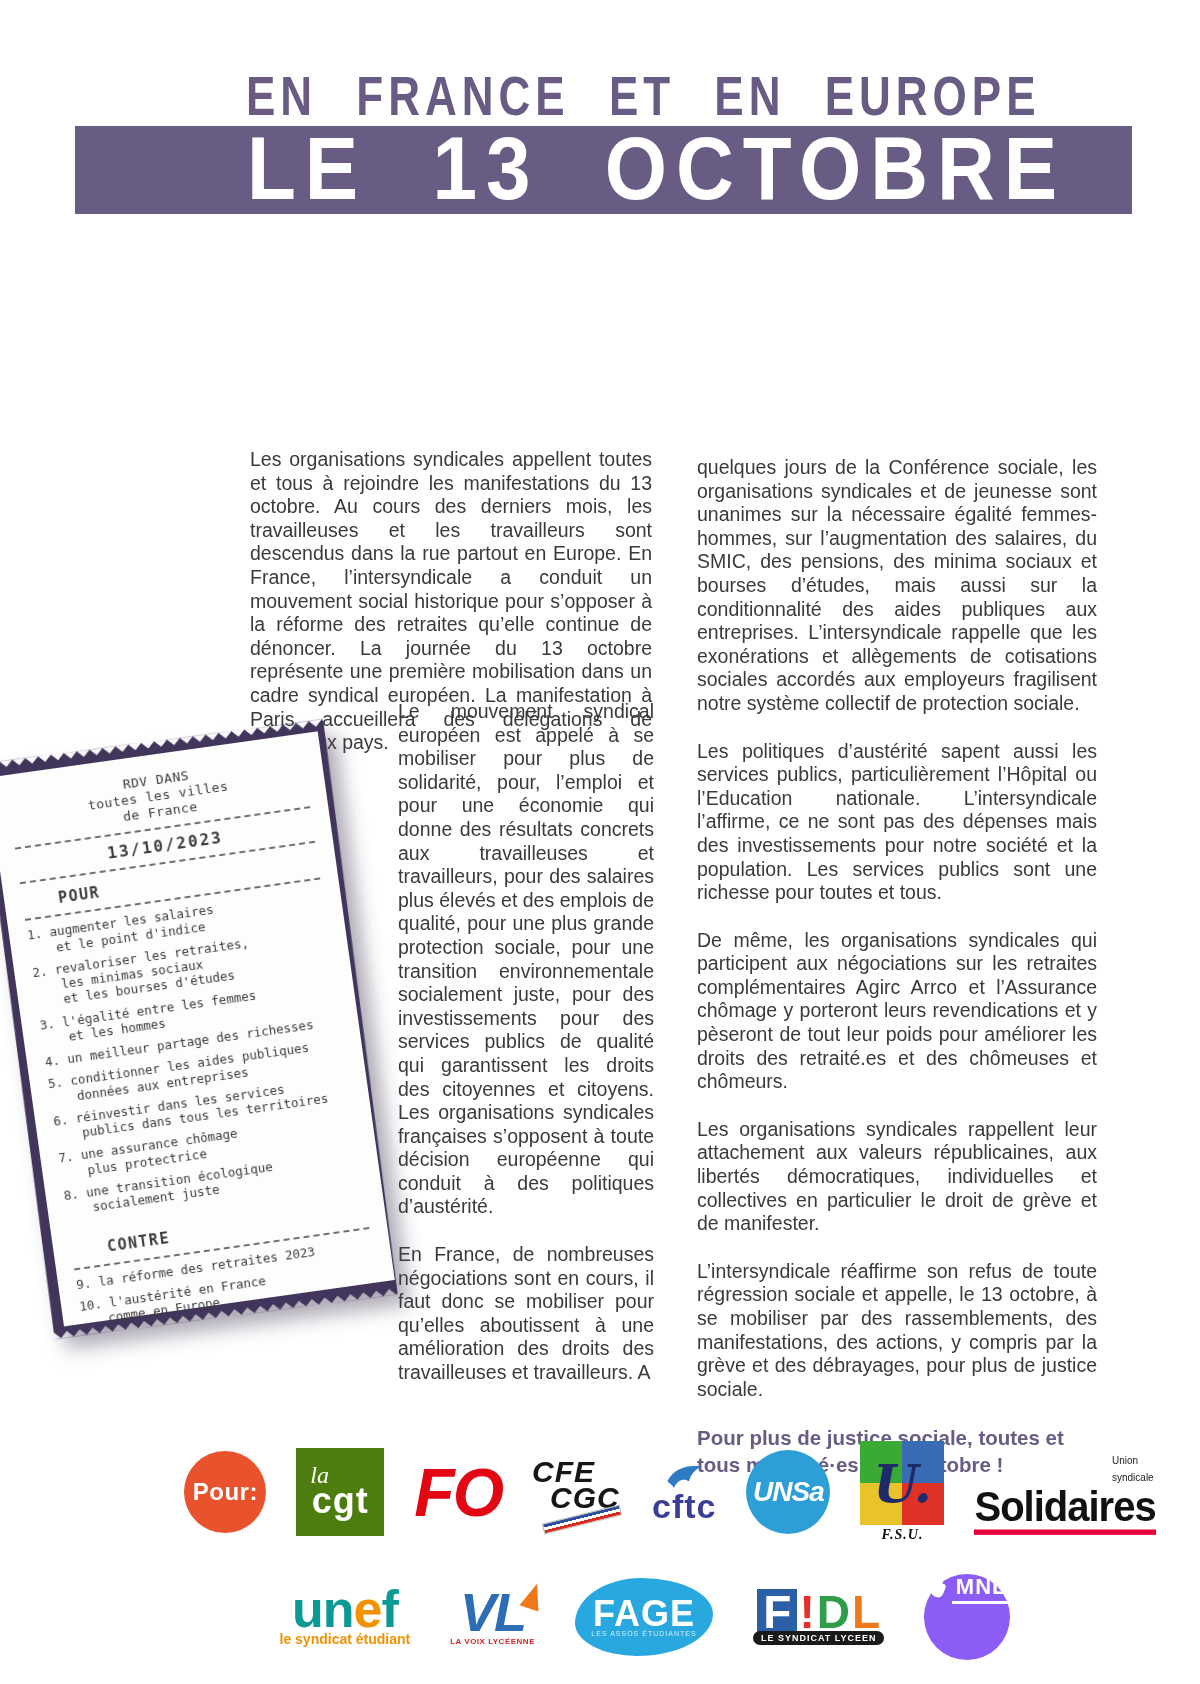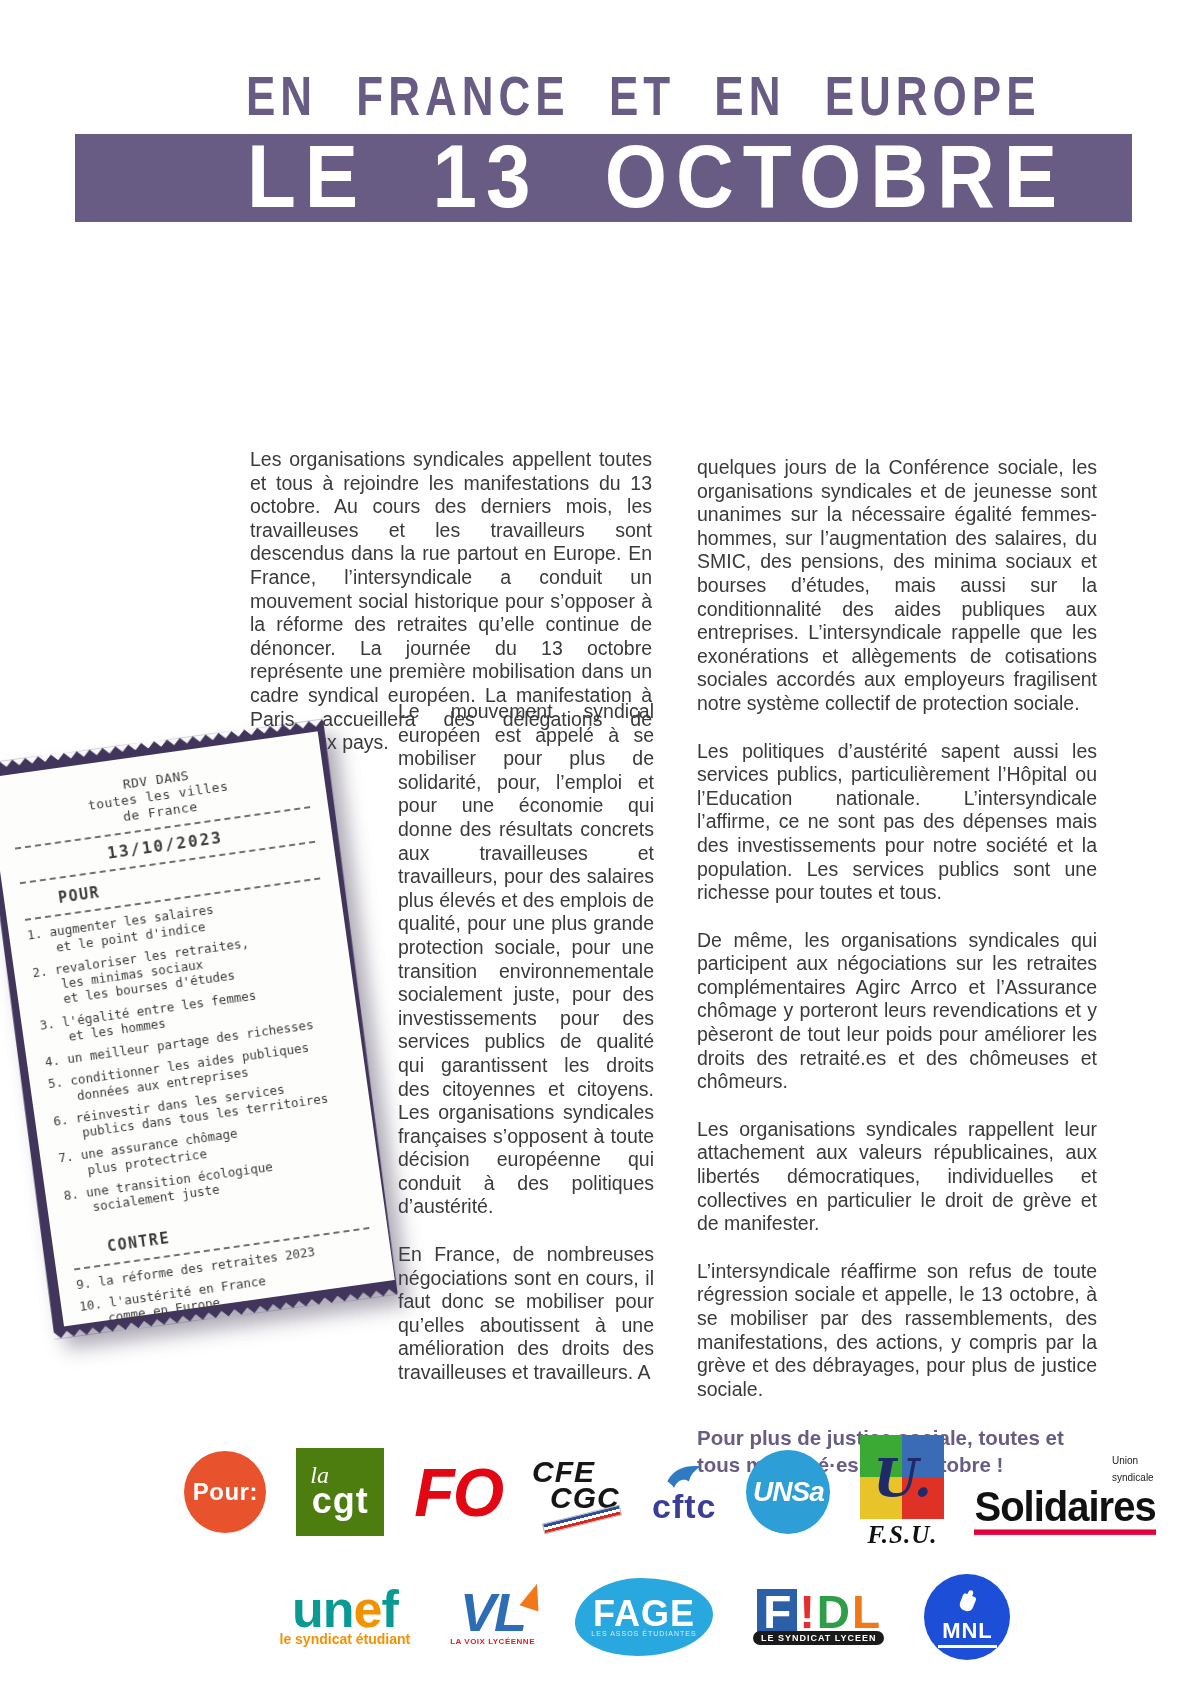--- a/index.html
+++ b/index.html
@@ -6,21 +6,21 @@
     --purple:#685c85; --ink:#3a3a3a; --edge:#41355c;
   }
   html,body{margin:0;padding:0;background:#ffffff;}
   .page{position:relative;width:1200px;height:1684px;background:#fff;overflow:hidden;
         font-family:"Liberation Sans",sans-serif;color:var(--ink);}
   .ml{white-space:pre-line;}
 
   
   .kicker{position:absolute;left:246px;top:64px;font-size:44px;font-weight:bold;color:var(--purple);
           letter-spacing:5px;word-spacing:22px;white-space:nowrap;transform:scaleY(1.28);transform-origin:left top;}
-  .banner{position:absolute;left:75px;top:134px;width:1057px;height:88px;background:var(--purple);}
+  .banner{position:absolute;left:75px;top:126px;width:1057px;height:88px;background:var(--purple);}
   .banner-text{position:absolute;left:172px;top:0;line-height:86px;font-size:80px;font-weight:bold;color:#fff;
           letter-spacing:9px;word-spacing:34px;white-space:nowrap;transform:scaleY(1.12);transform-origin:left center;}
   .subtitle{position:absolute;left:246px;top:222px;font-size:48px;font-weight:bold;color:var(--purple);
           line-height:1.17;letter-spacing:0.5px;}
 
   
   .col{position:absolute;font-size:19.5px;line-height:1.21;text-align:justify;hyphens:auto;-webkit-hyphens:auto;color:var(--ink);}
   .col p{margin:0 0 24px 0;}
   .col-left{left:250px;top:448px;width:402px;}
   .col-mid{left:398px;top:700px;width:256px;}
@@ -64,21 +64,21 @@
       background:linear-gradient(#2b4ea0 33%,#ffffff 33% 66%,#d52b1e 66%);border:1px solid #bbb;}
   .cftc .dove{width:40px;height:30px;margin-bottom:-2px;}
   .cftc-text{color:#3a3e96;font-weight:bold;font-size:34px;letter-spacing:1px;line-height:30px;}
   .unsa-circle{width:84px;height:84px;border-radius:50%;background:#2d9fd6;display:flex;align-items:center;justify-content:center;
       color:#fff;font-weight:bold;font-style:italic;font-size:28px;letter-spacing:-1px;}
   .fsu-sq{width:84px;height:84px;display:grid;grid-template-columns:1fr 1fr;grid-template-rows:1fr 1fr;position:relative;}
   .fsu-sq i{display:block;}
   .fsu-g{background:#3aaa35;} .fsu-b{background:#3a6bb5;} .fsu-y{background:#e8c32a;} .fsu-r{background:#e03127;}
   .fsu-u{position:absolute;inset:0;display:flex;align-items:center;justify-content:center;
       font-family:"DejaVu Serif",serif;font-style:italic;font-weight:bold;font-size:52px;color:#1f2a6b;}
-  .fsu-sub{font-family:"Liberation Serif",serif;font-style:italic;font-weight:bold;font-size:25px;color:#111;margin-top:2px;letter-spacing:1px;}
+  .fsu-sub{font-family:"Liberation Serif",serif;font-style:italic;font-weight:bold;font-size:14px;color:#111;margin-top:2px;letter-spacing:1px;}
   .soli{align-items:flex-start;}
   .soli-tag{font-size:10px;color:#222;line-height:17px;align-self:flex-end;margin-right:2px;white-space:pre-line;text-align:left;}
   .soli-main{font-weight:bold;font-size:40px;color:#111;letter-spacing:-1px;line-height:40px;
       border-bottom:5px solid #e5003a;padding-bottom:2px;transform:scaleY(1.08);}
 
   .unef-main{font-weight:bold;font-size:52px;line-height:44px;color:#0b9a93;letter-spacing:-1px;}
   .unef-e{color:#f39200;}
   .unef-sub{font-size:14px;font-weight:bold;color:#f39200;margin-top:0;}
   .vl-wrap{position:relative;}
   .vl-main{font-weight:bold;font-style:italic;font-size:54px;line-height:46px;color:#2d6db5;letter-spacing:-2px;}
@@ -89,22 +89,22 @@
       display:flex;flex-direction:column;align-items:center;justify-content:center;color:#fff;}
   .fage-main{font-weight:bold;font-size:36px;line-height:32px;letter-spacing:1px;}
   .fage-sub{font-size:7px;letter-spacing:1px;color:#cfeefe;}
   .fidl-letters{display:flex;align-items:center;gap:2px;font-weight:bold;font-size:46px;line-height:46px;}
   .fidl-f{background:#2b5fa8;color:#fff;padding:0 6px;}
   .fidl-bang{color:#e62e2e;}
   .fidl-d{color:#2e9e49;}
   .fidl-l{color:#f07818;}
   .fidl-pill{background:#1a1a1a;color:#fff;font-weight:bold;font-size:9px;letter-spacing:1px;
       padding:2px 8px;border-radius:8px;margin-top:-4px;align-self:flex-end;}
-  .mnl-circle{width:86px;height:86px;border-radius:50%;background:#1d4ed8;display:flex;flex-direction:column;
-      align-items:center;justify-content:center;color:#fff;}
+  .mnl-circle{width:86px;height:86px;border-radius:50%;background:#8b5cf6;display:flex;flex-direction:row;
+      align-items:flex-start;justify-content:center;color:#fff;}
   .mnl-text{font-weight:bold;font-size:22px;letter-spacing:1px;border-bottom:3px solid #fff;padding:0 4px 1px 4px;}
 </style>
 </head>
 <body>
 
 <div class="page">
 
   <div class="kicker">EN FRANCE ET EN EUROPE</div>
   <div class="banner">
     <div class="banner-text">LE 13 OCTOBRE</div>

